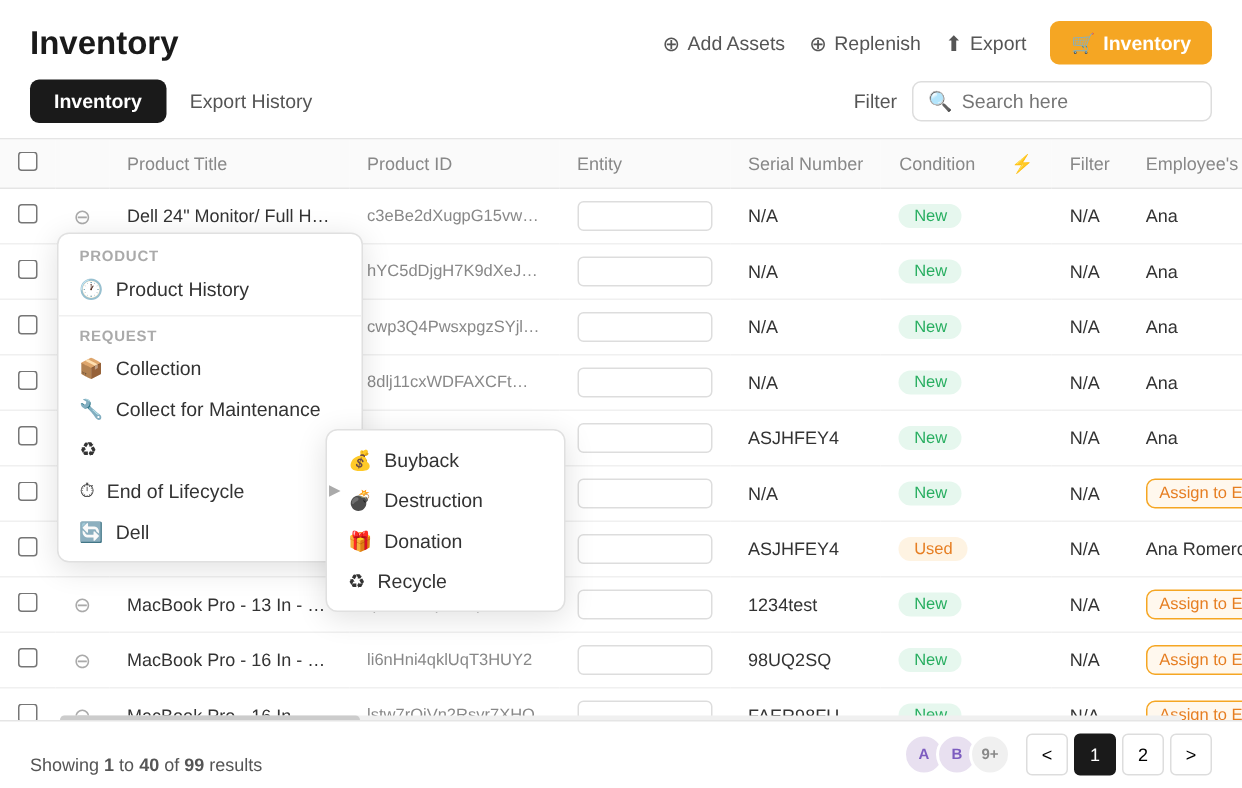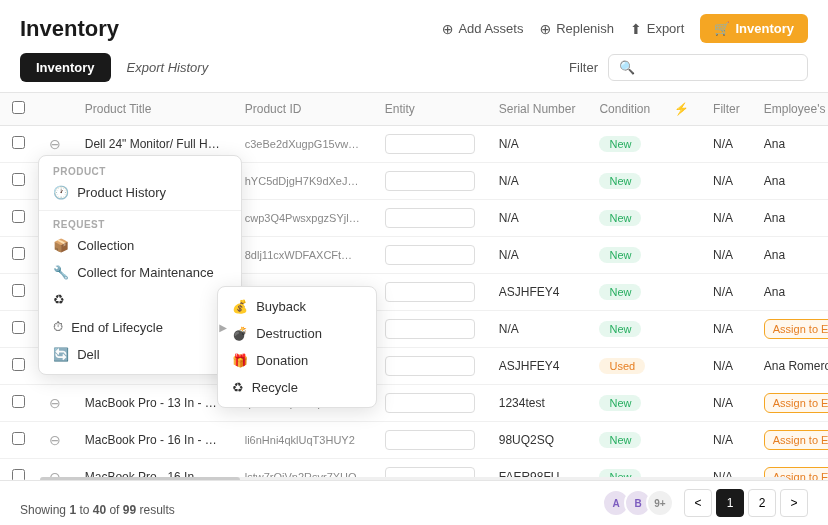--- a/index.html
+++ b/index.html
@@ -10,21 +10,21 @@
     .header-title { font-size: 22px; font-weight: 700; color: #1a1a1a; }
     .header-actions { display: flex; align-items: center; gap: 16px; }
     .header-btn { display: flex; align-items: center; gap: 5px; background: none; border: none; cursor: pointer; font-size: 13px; color: #555; }
     .header-btn-purchase { background: #f5a623; color: #fff; border: none; border-radius: 6px; padding: 7px 14px; font-size: 13px; font-weight: 600; cursor: pointer; display: flex; align-items: center; gap: 5px; }
 
     
     .toolbar { display: flex; align-items: center; justify-content: space-between; padding: 0 20px 10px; border-bottom: 1px solid #e5e5e5; }
     .tabs { display: flex; gap: 0; }
     .tab { padding: 7px 16px; font-size: 13px; cursor: pointer; border-radius: 6px; }
     .tab.active { background: #1a1a1a; color: #fff; font-weight: 600; }
-    .tab.inactive { color: #555; font-style: italic; }
+    .tab.inactive { color: #555; }
     .toolbar-right { display: flex; align-items: center; gap: 10px; }
     .filter-label { font-size: 13px; color: #555; }
     .search-box { display: flex; align-items: center; border: 1px solid #ddd; border-radius: 6px; padding: 5px 10px; gap: 6px; width: 200px; }
     .search-box input { border: none; outline: none; font-size: 13px; width: 100%; background: transparent; color: #999; }
 
     
     .table-wrap { overflow: hidden; position: relative; }
     table { width: 100%; border-collapse: collapse; }
     thead th { font-size: 12px; color: #888; font-weight: 500; padding: 8px 12px; border-bottom: 1px solid #e5e5e5; text-align: left; background: #fafafa; white-space: nowrap; }
     tbody td { padding: 8px 12px; border-bottom: 1px solid #f0f0f0; font-size: 12px; color: #333; white-space: nowrap; }
@@ -90,20 +90,21 @@
 
 <div class="toolbar">
   <div class="tabs">
     <div class="tab active">Inventory</div>
     <div class="tab inactive">Export History</div>
   </div>
   <div class="toolbar-right">
     <span class="filter-label">Filter</span>
     <div class="search-box">
       <span style="color:#aaa; font-size:13px;">🔍</span>
+      <input type="text" placeholder="Search here" style="">
     </div>
   </div>
 </div>
 
 <div class="table-wrap">
   <table>
     <thead>
       <tr>
         <th class="cb-col"><input type="checkbox" style=""></th>
         <th class="icon-col"></th>

